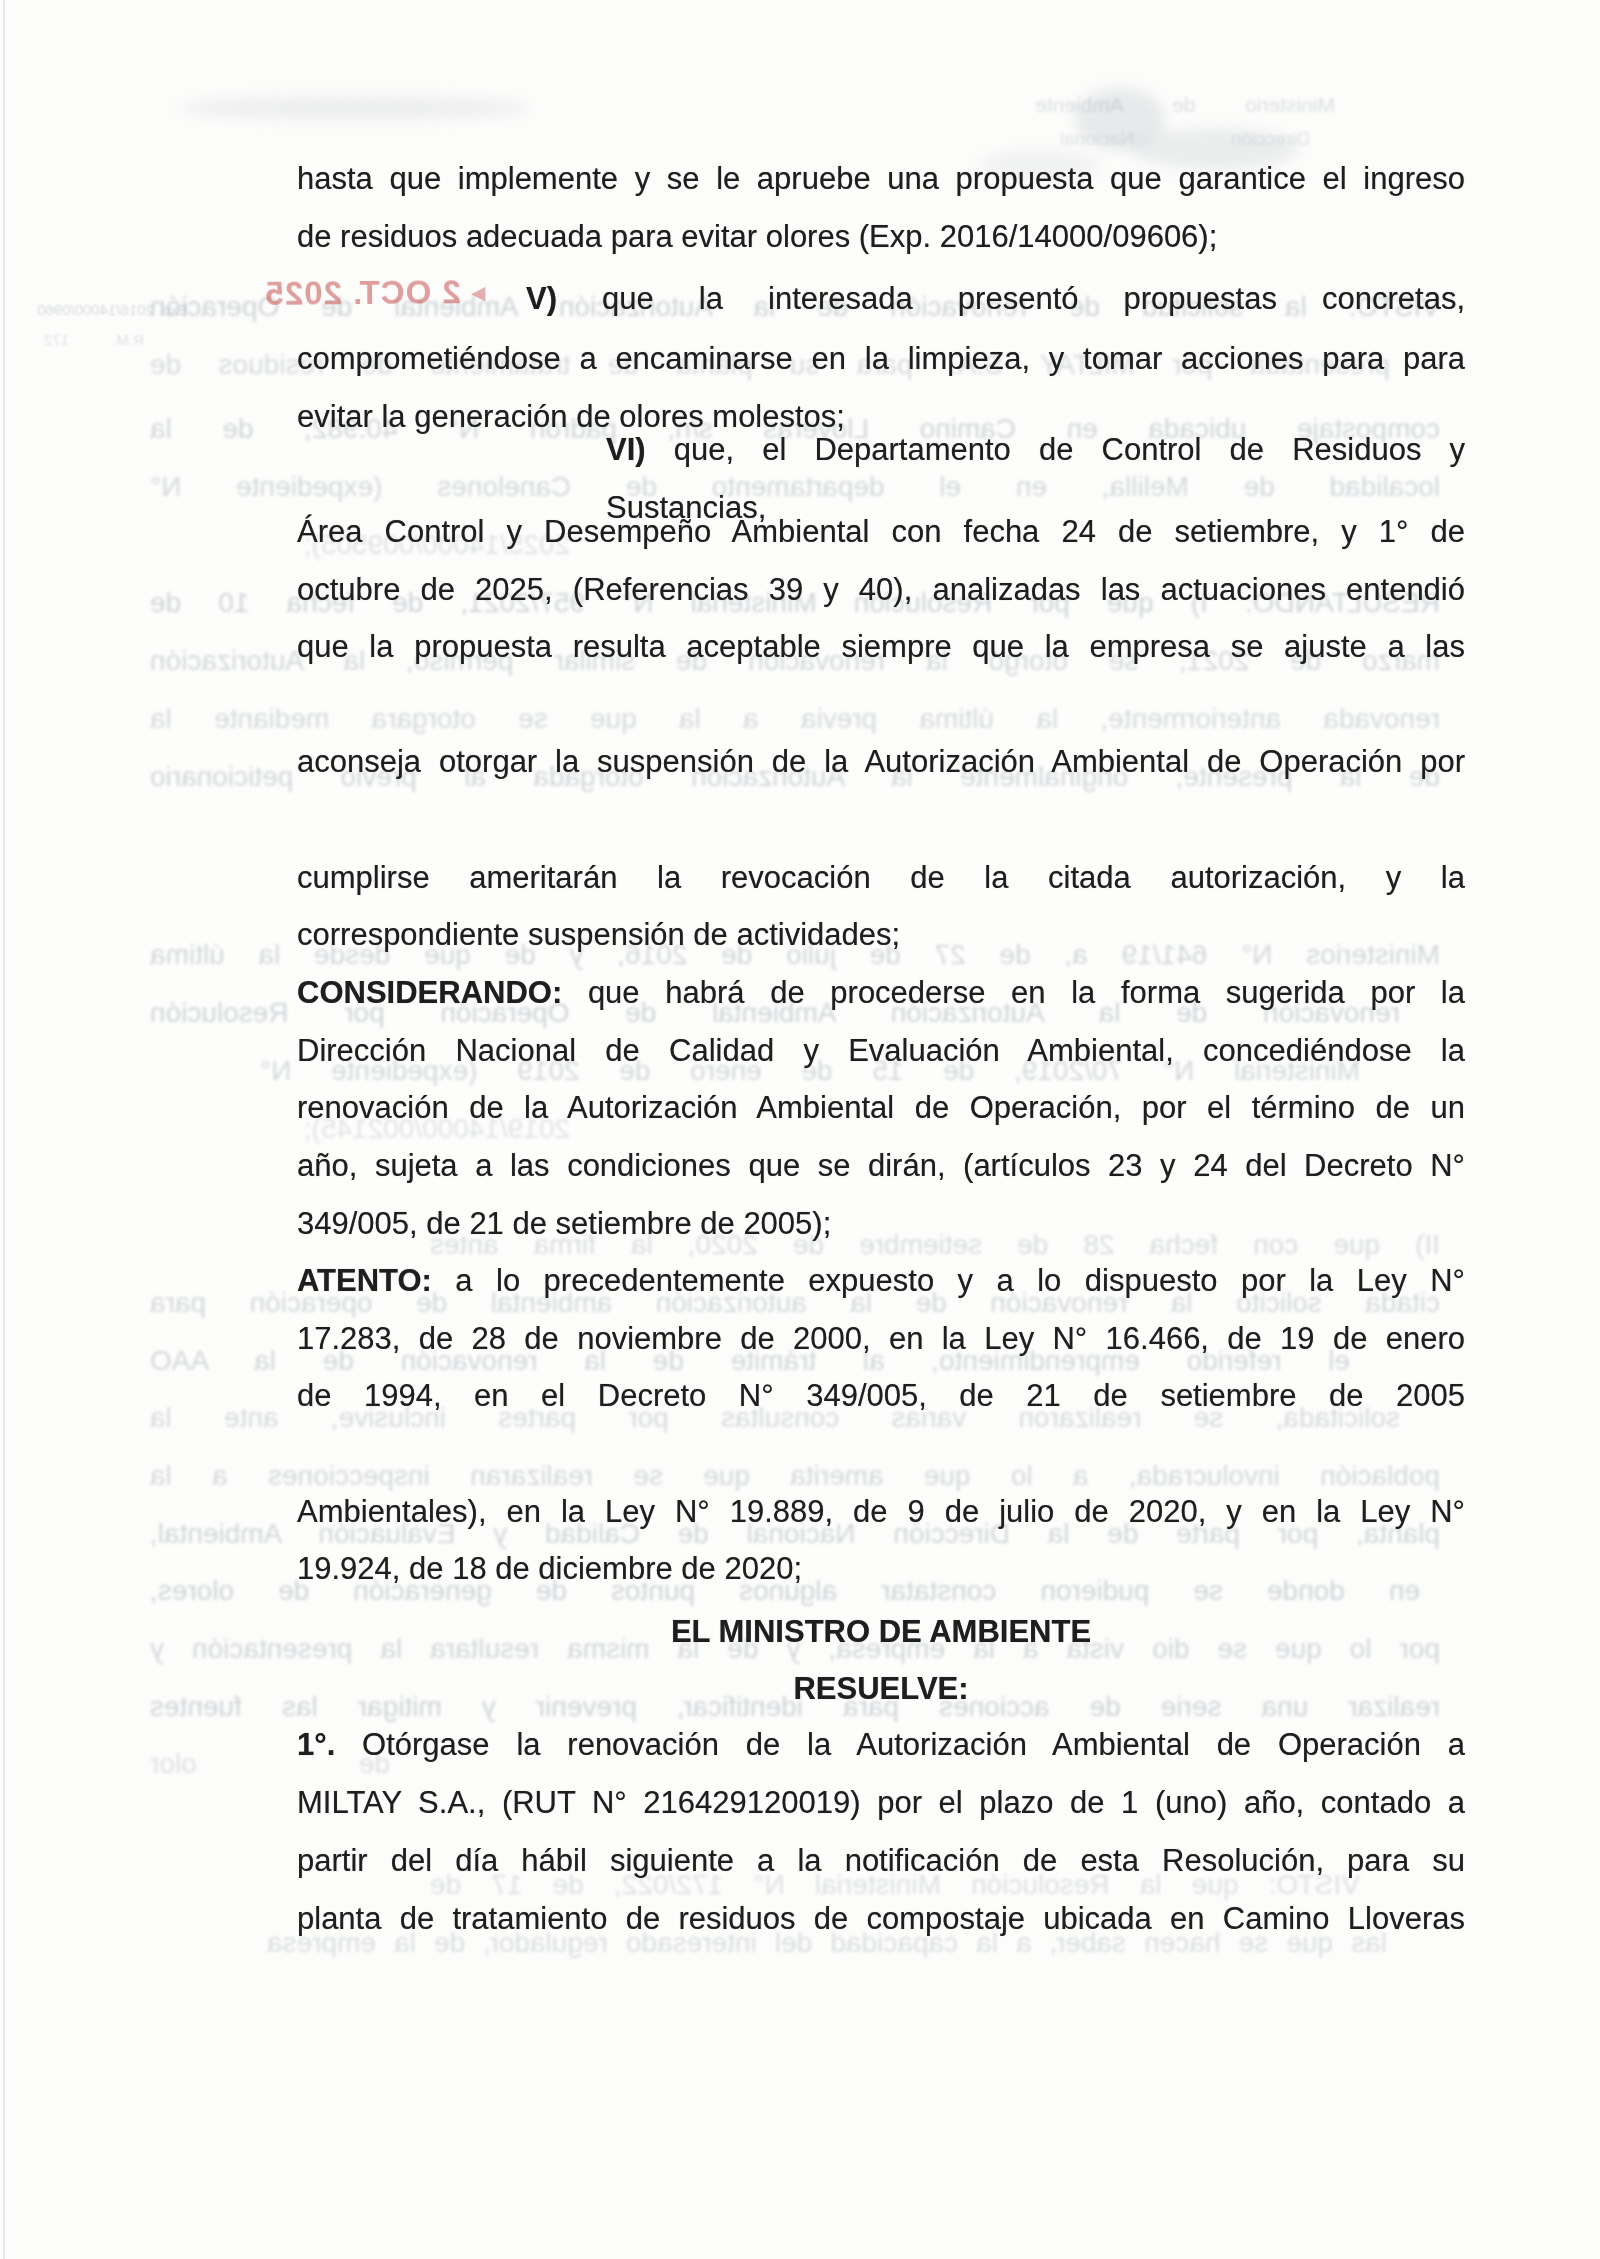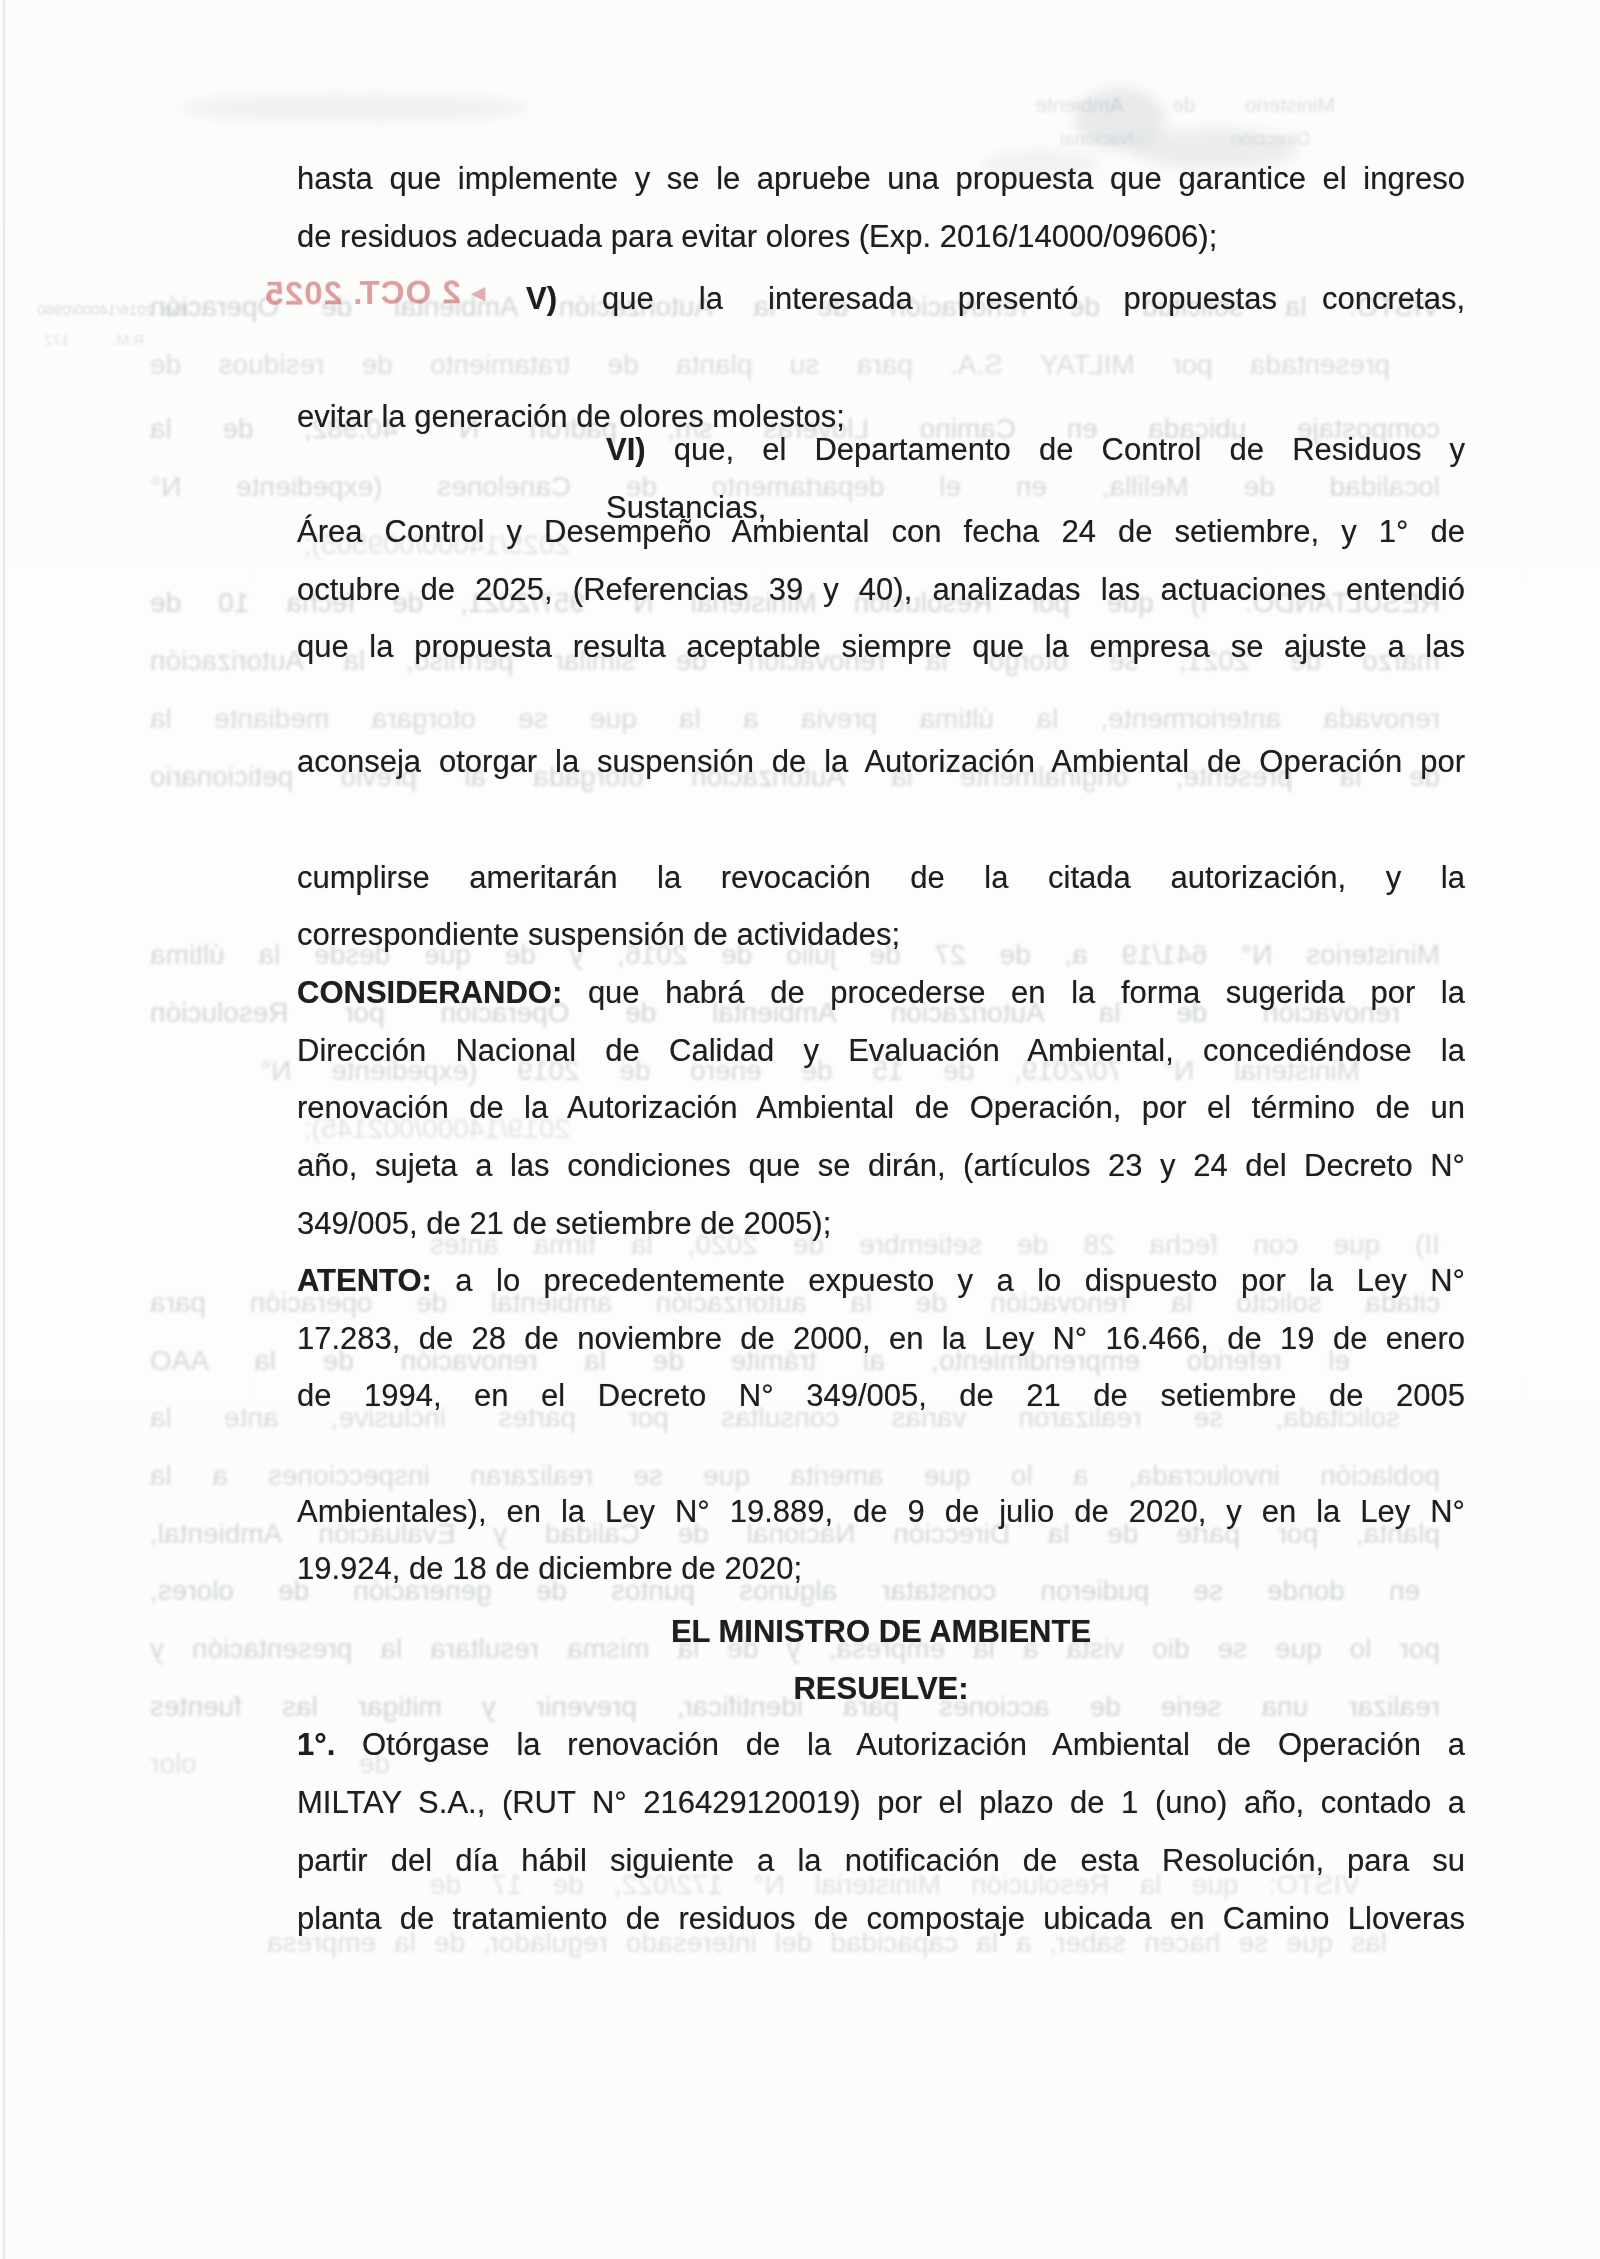--- a/index.html
+++ b/index.html
@@ -83,20 +83,21 @@
   <div class="ghost" style="left:267px;top:1924px;width:1120px;opacity:.30">las que se hacen saber, a la capacidad del interesado regulador, de la empresa</div>
 
   <div class="stamp">
     <span class="mk">▸</span>
     <span>2 OCT. 2025</span>
   </div>
 
   <div class="ln just" style="top:150px"><span>hasta que implemente y se le apruebe una propuesta que garantice el ingreso</span></div>
   <div class="ln" style="top:208px"><span>de residuos adecuada para evitar olores (Exp. 2016/14000/09606);</span></div>
   <div class="ln just" style="top:270px;padding-left:229px;width:939px"><span class="b">V)</span><span> que la interesada presentó propuestas concretas,</span></div>
+  <div class="ln just" style="top:330px"><span>comprometiéndose a encaminarse en la limpieza, y tomar acciones para para</span></div>
   <div class="ln" style="top:388px"><span>evitar la generación de olores molestos;</span></div>
   <div class="ln just" style="top:421px;padding-left:309px;width:859px"><span class="b">VI)</span><span> que, el Departamento de Control de Residuos y Sustancias,</span></div>
   <div class="ln just" style="top:503px"><span>Área Control y Desempeño Ambiental con fecha 24 de setiembre, y 1° de</span></div>
   <div class="ln just" style="top:561px"><span>octubre de 2025, (Referencias 39 y 40), analizadas las actuaciones entendió</span></div>
   <div class="ln just" style="top:618px"><span>que la propuesta resulta aceptable siempre que la empresa se ajuste a las</span></div>
   <div class="ln just" style="top:733px"><span>aconseja otorgar la suspensión de la Autorización Ambiental de Operación por</span></div>
   <div class="ln just" style="top:849px"><span>cumplirse ameritarán la revocación de la citada autorización, y la</span></div>
   <div class="ln" style="top:906px"><span>correspondiente suspensión de actividades;</span></div>
   <div class="ln just" style="top:964px"><span class="b">CONSIDERANDO:</span><span> que habrá de procederse en la forma sugerida por la</span></div>
   <div class="ln just" style="top:1022px"><span>Dirección Nacional de Calidad y Evaluación Ambiental, concediéndose la</span></div>

